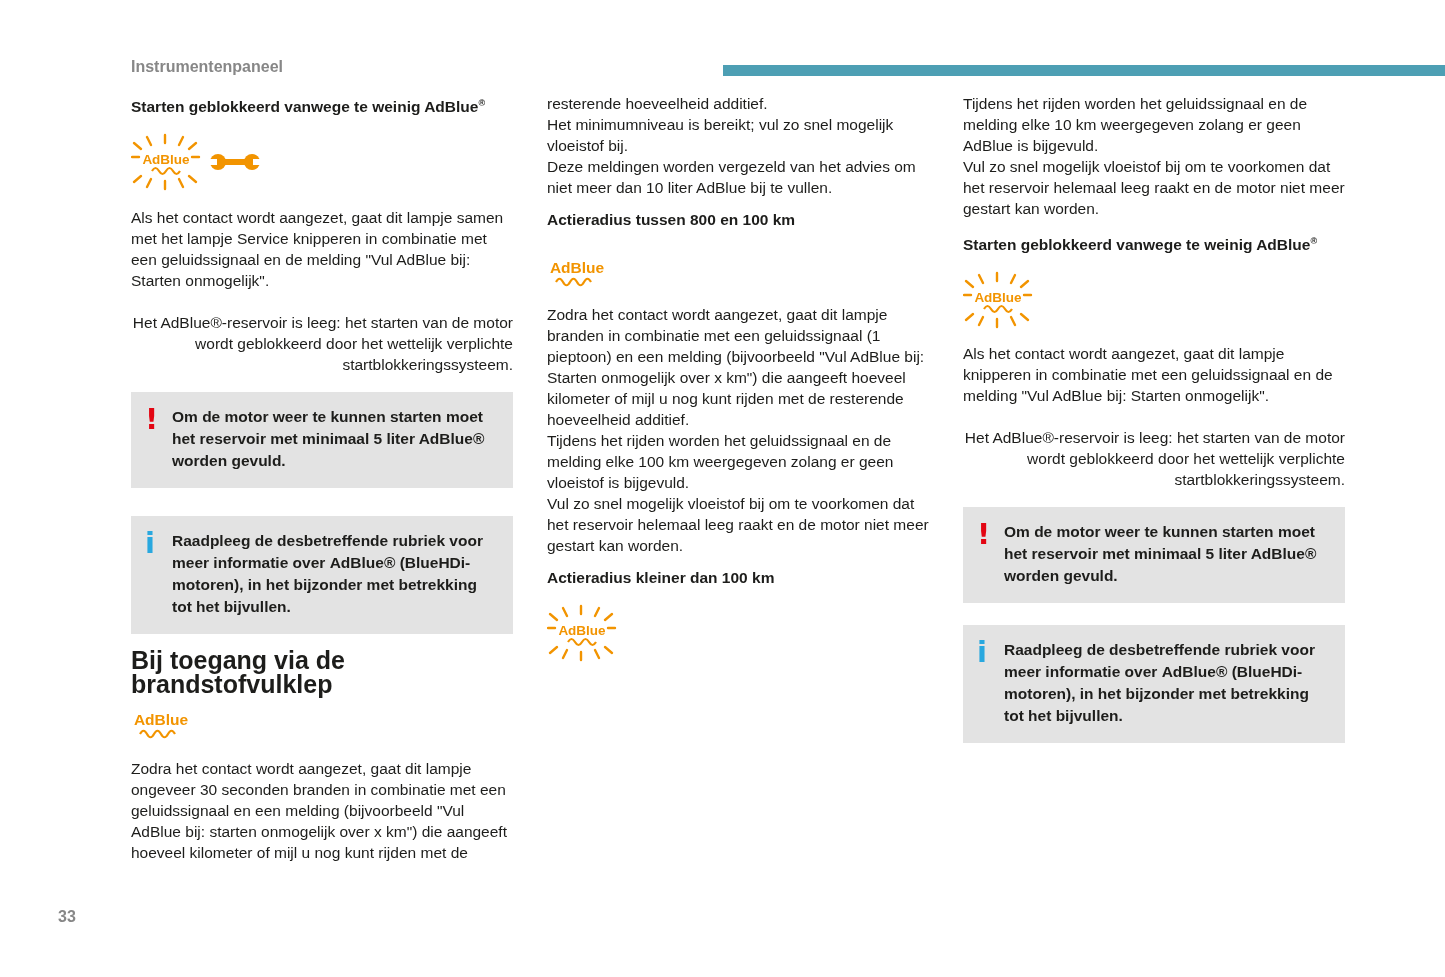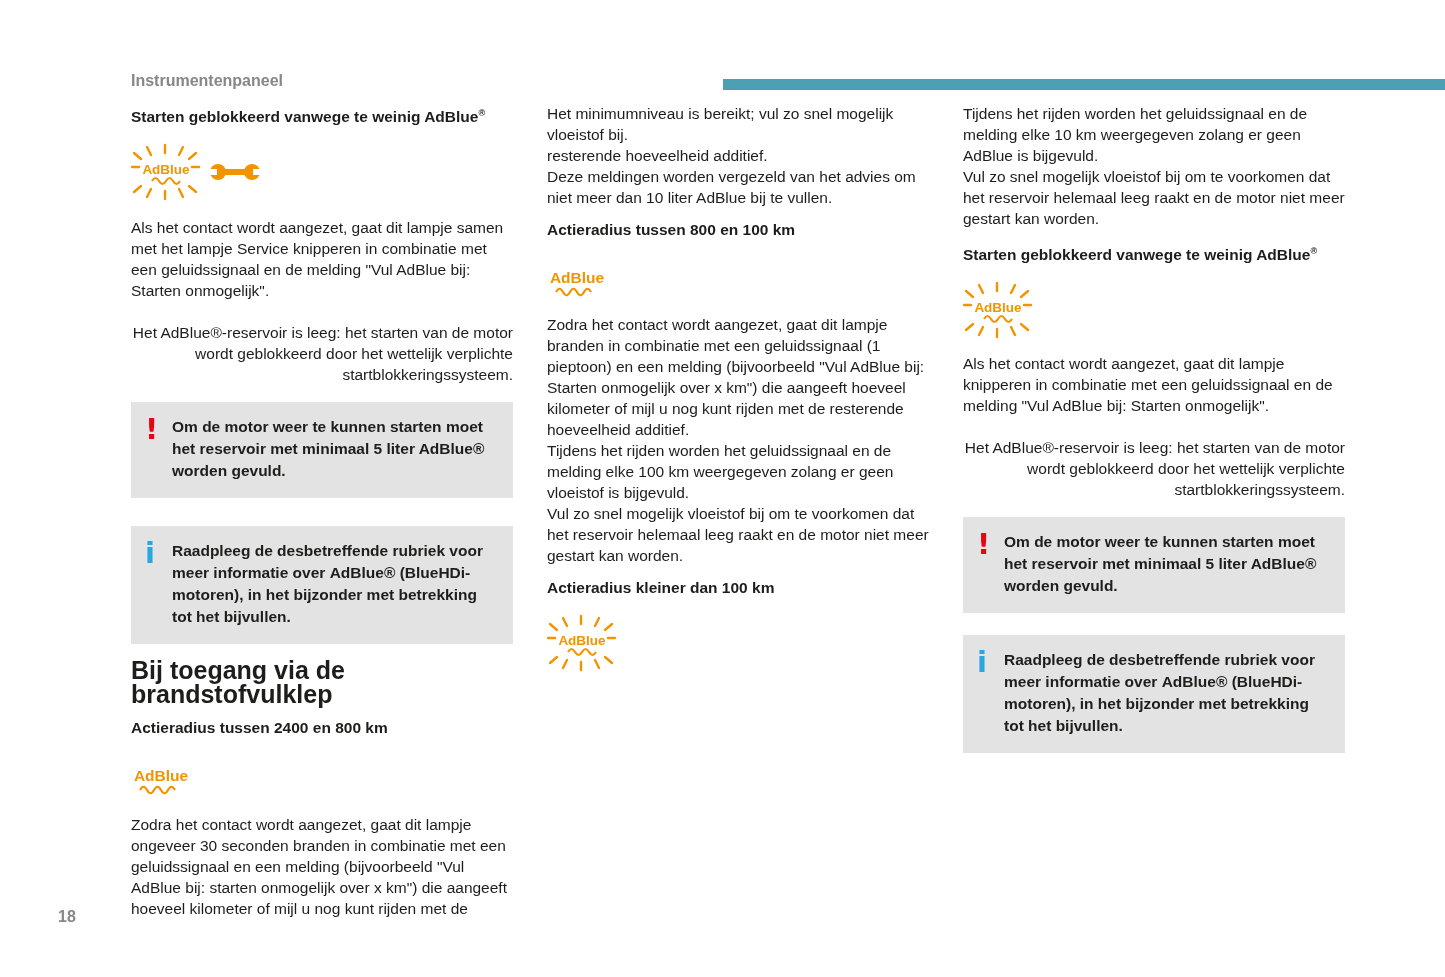--- a/index.html
+++ b/index.html
@@ -12,27 +12,27 @@
     --text:#1D1D1B;
   }
   *{box-sizing:border-box;}
   html,body{margin:0;padding:0;}
   body{
     width:1445px;height:977px;background:#fff;position:relative;
     font-family:"Liberation Sans",sans-serif;color:var(--text);
     overflow:hidden;
   }
   
-  .header{position:absolute;top:72px;left:0;width:1445px;height:22px;}
+  .header{position:absolute;top:58px;left:0;width:1445px;height:22px;}
   .header-title{position:absolute;left:131px;top:0;font-size:16px;font-weight:bold;color:var(--gray);}
   .header-bar{position:absolute;left:723px;top:7px;width:722px;height:11px;background:var(--accent);}
   
   .footer{position:absolute;left:58px;top:908px;font-size:16px;font-weight:bold;color:var(--gray);}
   
-  .columns{position:absolute;top:103px;left:131px;width:1214px;display:flex;gap:34px;}
+  .columns{position:absolute;top:93px;left:131px;width:1214px;display:flex;gap:34px;}
   .col{width:382px;flex:0 0 382px;}
   .col p{margin:0;font-size:15.5px;line-height:21px;}
   p.mb1{margin-bottom:21px;}
   p.mb2{margin-bottom:17px;text-align:right;}
   .h-small{margin:0 0 16px 0;font-size:15.5px;line-height:20px;font-weight:bold;}
   .h-small sup{font-size:9px;}
   .h-section{margin:8px 0 12px 0;font-size:25px;line-height:24px;font-weight:bold;}
   .h-mt{margin-top:12px;}
   .h-mb-lg{margin-bottom:26px;}
   
@@ -104,36 +104,35 @@
       <div class="box-icon warn">!</div>
       <p>Om de motor weer te kunnen starten moet het reservoir met minimaal 5 liter AdBlue® worden gevuld.</p>
     </div>
 
     <div class="note-box mb-after-info">
       <div class="box-icon info">i</div>
       <p><span>Raadpleeg de desbetreffende rubriek voor meer informatie over </span><b>AdBlue® (BlueHDi-motoren)</b><span>, in het bijzonder met betrekking tot het bijvullen.</span></p>
     </div>
 
     <h2 class="h-section">Bij toegang via de brandstofvulklep</h2>
-    <h3 class="h-small h-mb-lg">Actieradius tussen 2400 en 800 km</h3>
 
     <div class="icon-row">
       <svg width="64" height="34" viewBox="0 0 64 34">
         <text class="lamp-text" x="30" y="17" text-anchor="middle" font-size="15.5">AdBlue</text>
         <path class="lamp-wave" d="M9 26 q3.5 -6.5 7 0 t7 0 t7 0 t7 0 t7 0"></path>
       </svg>
     </div>
 
     <p>Zodra het contact wordt aangezet, gaat dit lampje ongeveer 30 seconden branden in combinatie met een geluidssignaal en een melding (bijvoorbeeld "Vul AdBlue bij: starten onmogelijk over x km") die aangeeft hoeveel kilometer of mijl u nog kunt rijden met de</p>
   </div>
 
   <div class="col">
 
+    <p>resterende hoeveelheid additief.</p>
     <p>Het minimumniveau is bereikt; vul zo snel mogelijk vloeistof bij.</p>
-    <p>resterende hoeveelheid additief.</p>
     <p>Deze meldingen worden vergezeld van het advies om niet meer dan 10 liter AdBlue bij te vullen.</p>
 
     <h3 class="h-small h-mt h-mb-lg">Actieradius tussen 800 en 100 km</h3>
 
     <div class="icon-row tight">
       <svg width="64" height="34" viewBox="0 0 64 34">
         <text class="lamp-text" x="30" y="17" text-anchor="middle" font-size="15.5">AdBlue</text>
         <path class="lamp-wave" d="M9 26 q3.5 -6.5 7 0 t7 0 t7 0 t7 0 t7 0"></path>
       </svg>
     </div>
@@ -208,13 +207,13 @@
     </div>
 
     <div class="note-box">
       <div class="box-icon info">i</div>
       <p><span>Raadpleeg de desbetreffende rubriek voor meer informatie over </span><b>AdBlue® (BlueHDi-motoren)</b><span>, in het bijzonder met betrekking tot het bijvullen.</span></p>
     </div>
   </div>
 
 </div>
 
-<div class="footer">18</div>
+<div class="footer">33</div>
 
 </body></html>

